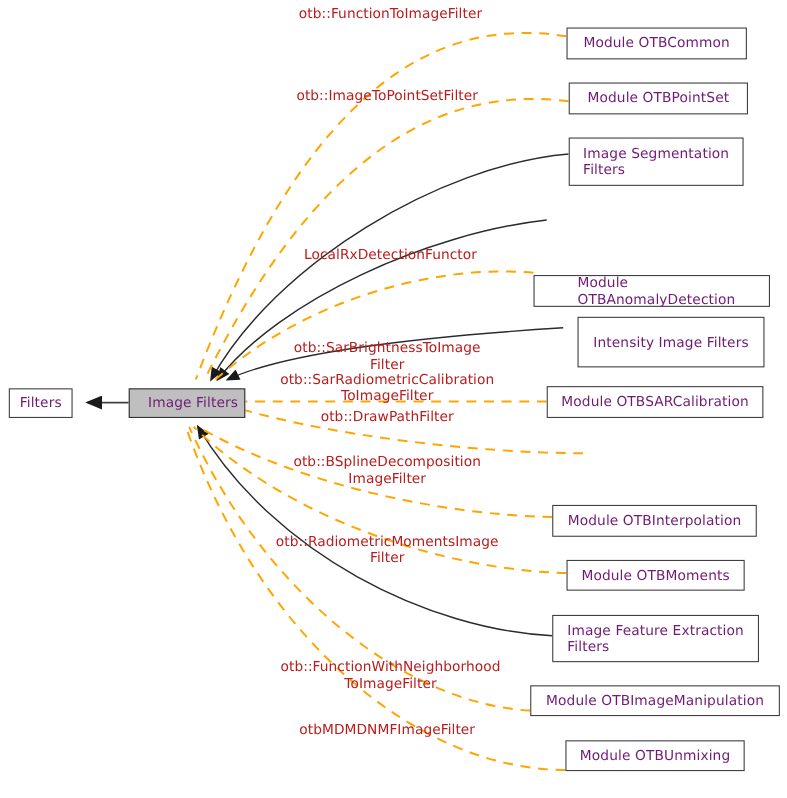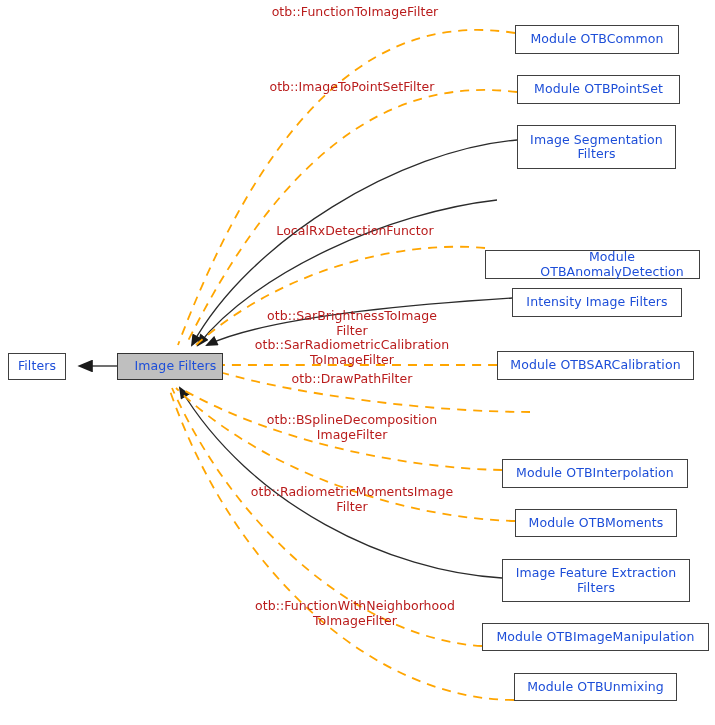--- a/index.html
+++ b/index.html
@@ -25,27 +25,26 @@
     top: 0;
     width: 715px;
     height: 725px;
     pointer-events: none;
   }
   .node {
     position: absolute;
     box-sizing: border-box;
     border: 1px solid #404040;
     background: #ffffff;
-    color: #1d4ed8;
+    color: #701a75;
     font-size: 12.5px;
     line-height: 14.5px;
     display: flex;
     align-items: center;
     justify-content: center;
-    text-align: center;
     white-space: pre-line;
     letter-spacing: 0.1px;
   }
   .node.root {
     background: #bfbfbf;
     border-color: #333333;
     padding-left: 11px;
   }
   .edge-label {
     position: absolute;
@@ -122,21 +121,21 @@
   <div class="node" style="left:515px; top:25px; width:164px; height:29px;">Module OTBCommon</div>
 
   <div class="node" style="left:517px; top:75px; width:163px; height:29px;">Module OTBPointSet</div>
 
   <div class="node" style="left:517px; top:125px; width:159px; height:44px;">Image Segmentation
 Filters</div>
 
 
   <div class="node" style="left:485px; top:250px; width:215px; height:29px;padding-left:39px;">Module OTBAnomalyDetection</div>
 
-  <div class="node" style="left:512px; top:288px; width:170px; height:29px;">Intensity Image Filters</div>
+  <div class="node" style="left:525px; top:288px; width:170px; height:46px;">Intensity Image Filters</div>
 
   <div class="node" style="left:497px; top:351px; width:197px; height:29px;">Module OTBSARCalibration</div>
 
 
   <div class="node" style="left:502px; top:459px; width:186px; height:29px;">Module OTBInterpolation</div>
 
   <div class="node" style="left:515px; top:509px; width:162px; height:28px;">Module OTBMoments</div>
 
   <div class="node" style="left:502px; top:559px; width:188px; height:43px;">Image Feature Extraction
 Filters</div>
@@ -161,14 +160,15 @@
 
   <div class="edge-label" style="left:152px; top:412px; width:400px;">otb::BSplineDecomposition
 ImageFilter</div>
 
   <div class="edge-label" style="left:152px; top:484px; width:400px;">otb::RadiometricMomentsImage
 Filter</div>
 
   <div class="edge-label" style="left:155px; top:598px; width:400px;">otb::FunctionWithNeighborhood
 ToImageFilter</div>
 
+  <div class="edge-label" style="left:152px; top:655px; width:400px;">otbMDMDNMFImageFilter</div>
 
 </div>
 
 </body></html>

